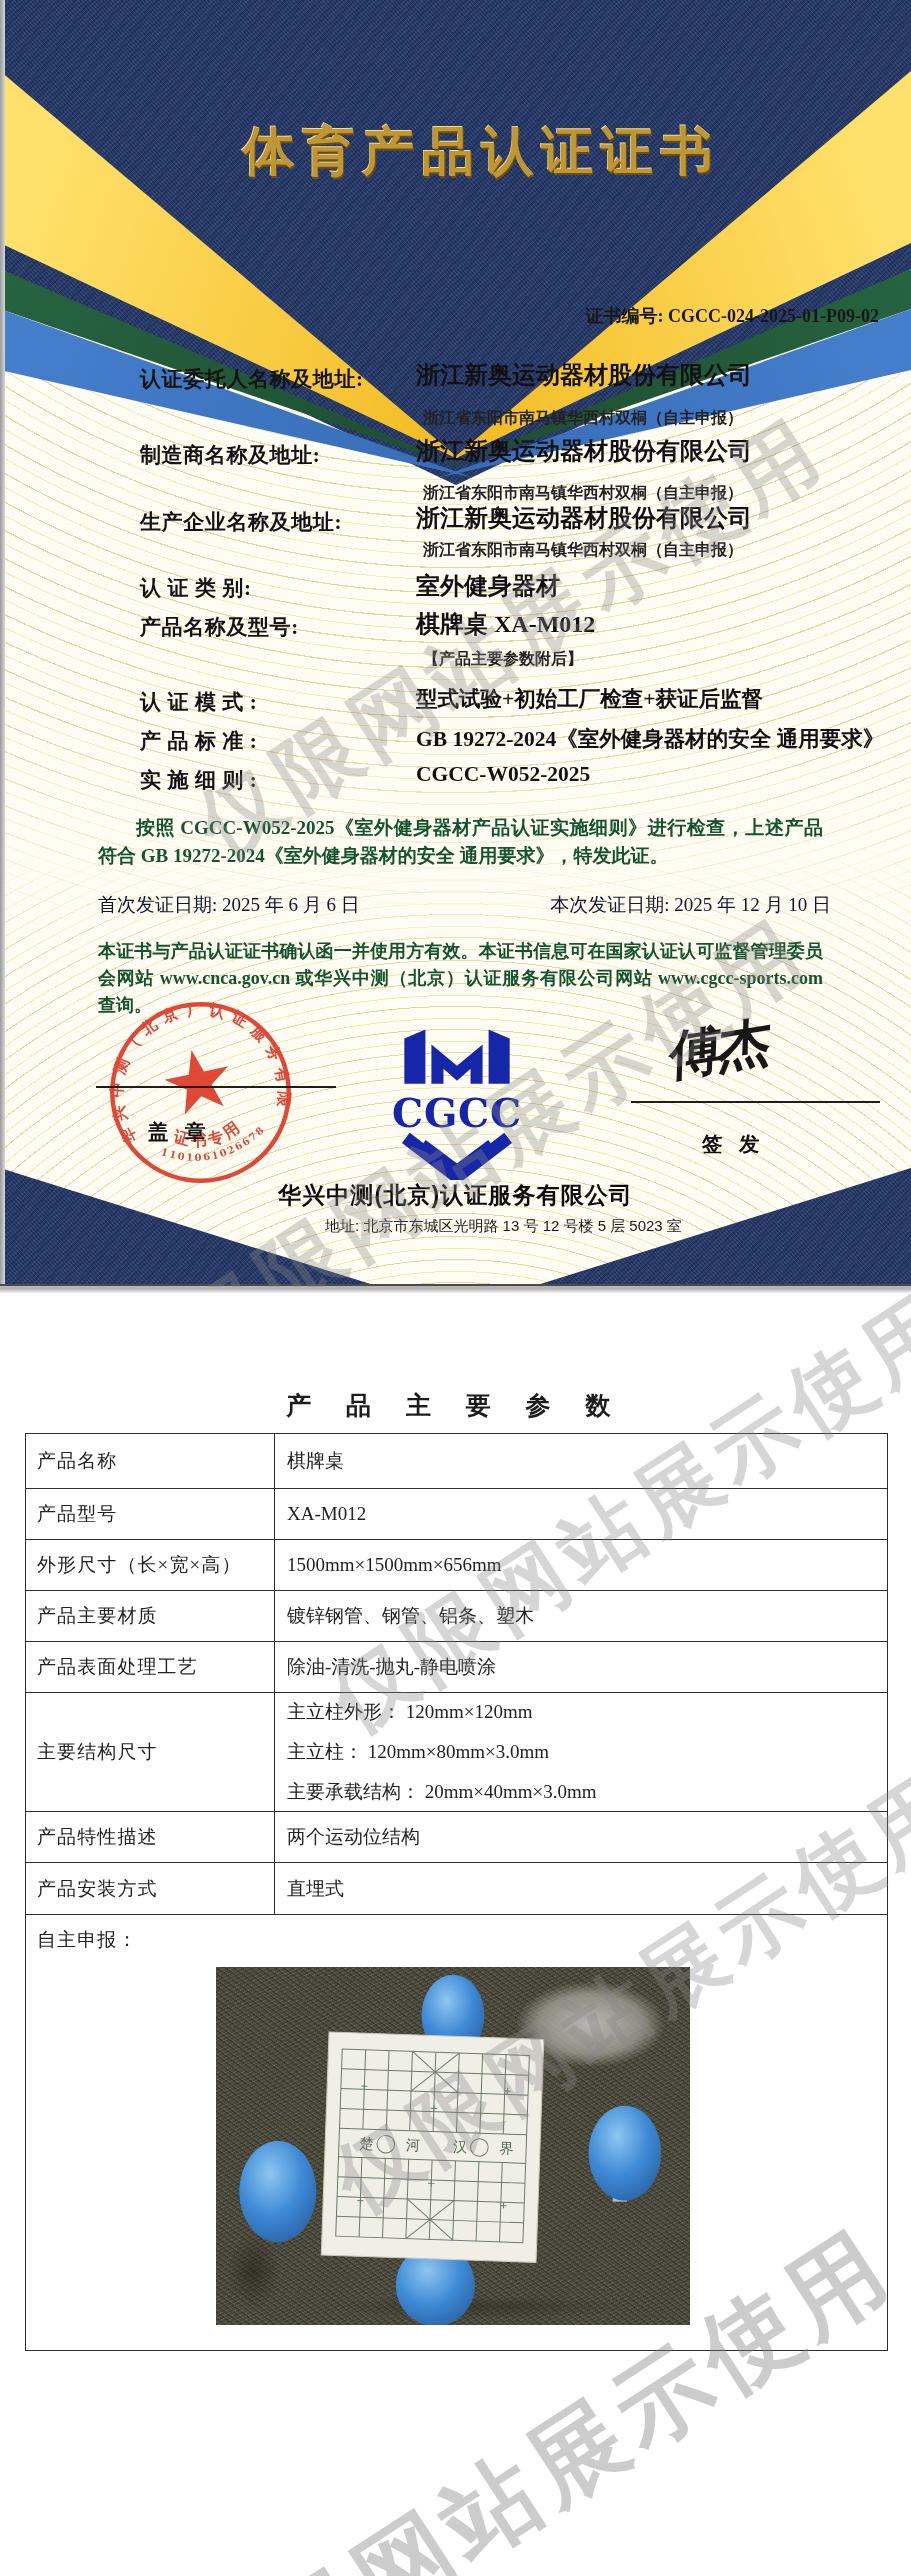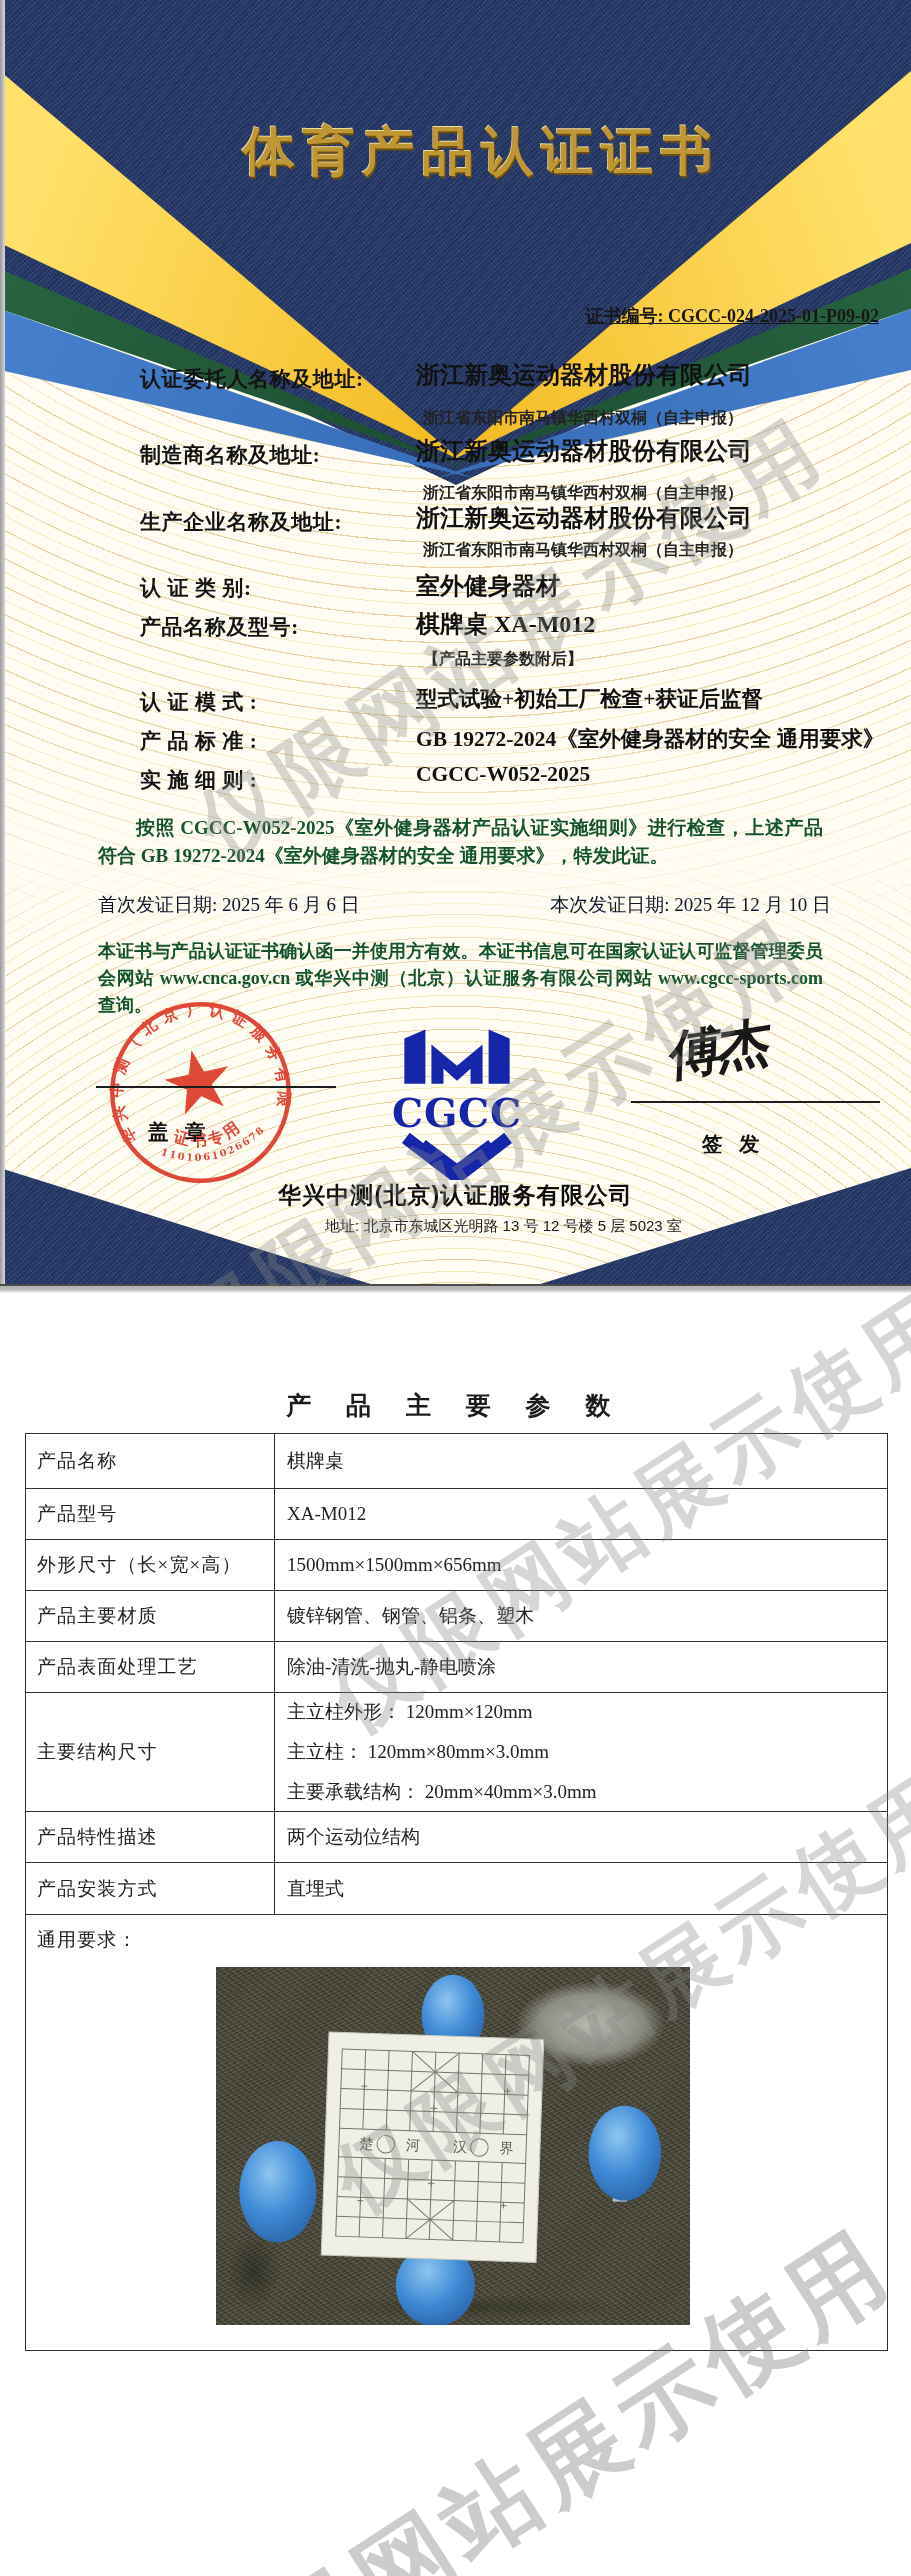--- a/index.html
+++ b/index.html
@@ -28,21 +28,21 @@
   .rb-blue-l{clip-path:polygon(0 309px,0 370px,474px 478px);background:linear-gradient(115deg,#4a85d2,#2a5ba6);}
   .rb-blue-r{clip-path:polygon(911px 309px,911px 370px,437px 478px);background:linear-gradient(-115deg,#4a85d2,#2a5ba6);}
   .rb-yel-l{clip-path:polygon(0 71px,0 243px,462px 461px);background:linear-gradient(110deg,#ffe06a 10%,#f3bc24 55%,#d3920e);}
   .rb-yel-r{clip-path:polygon(911px 71px,911px 243px,450px 461px);background:linear-gradient(-110deg,#ffe06a 10%,#f3bc24 55%,#d3920e);}
   .corner{position:absolute;left:0;top:1129px;width:911px;height:158px;}
   .corner-l{clip-path:polygon(0 39px,0 158px,380px 158px);}
   .corner-r{clip-path:polygon(911px 39px,911px 158px,531px 158px);}
   .cert-title{position:absolute;left:0;top:117px;width:911px;text-align:center;
      font-size:52px;font-weight:700;letter-spacing:7.7px;color:#bf9634;
      text-shadow:1.1px 1.7px 0 #6e4e10,-0.6px -0.6px 0 #efdda0;margin-left:26px;}
-  .cert-no{position:absolute;right:32px;top:304px;font-size:18px;font-weight:600;color:#171717;text-decoration:underline;}
+  .cert-no{position:absolute;right:32px;top:304px;font-size:18px;font-weight:600;color:#171717;}
   .f-label{position:absolute;left:140px;font-size:21px;font-weight:700;color:#131313;white-space:nowrap;letter-spacing:0.6px;}
   .f-value{position:absolute;left:416px;font-size:24px;font-weight:700;color:#111;white-space:nowrap;}
   .f-value.sm{font-size:21.5px;}
   .f-sub{position:absolute;left:423px;font-size:16px;font-weight:600;color:#222;white-space:nowrap;}
   .para{position:absolute;left:98px;width:725px;font-size:19px;font-weight:600;color:#14532d;
         line-height:27.5px;text-indent:2em;text-align:justify;}
   .para2{text-indent:0;}
   .dateline{position:absolute;left:98px;top:892px;width:733px;display:flex;justify-content:space-between;
         font-size:19px;font-weight:400;color:#0f172a;}
   .sig-line{position:absolute;height:2.2px;background:#1d1d1d;z-index:9;}
@@ -223,21 +223,21 @@
     </div>
     <div class="prow" style="height:50px">
       <div class="pl">产品特性描述</div>
       <div class="pv">两个运动位结构</div>
     </div>
     <div class="prow" style="height:51px">
       <div class="pl">产品安装方式</div>
       <div class="pv">直埋式</div>
     </div>
     <div class="prow photo-row">
-      <div class="photo-label">通用要求：</div>
+      <div class="photo-label">自主申报：</div>
       <div class="photo">
         <svg width="474" height="358" viewBox="0 0 860 650">
           <defs>
             <radialGradient id="gstool" cx="40%" cy="32%" r="75%">
               <stop offset="0%" stop-color="#8ec6f0"></stop>
               <stop offset="55%" stop-color="#3f8ad6"></stop>
               <stop offset="100%" stop-color="#2a63a6"></stop>
             </radialGradient>
           </defs>
 

